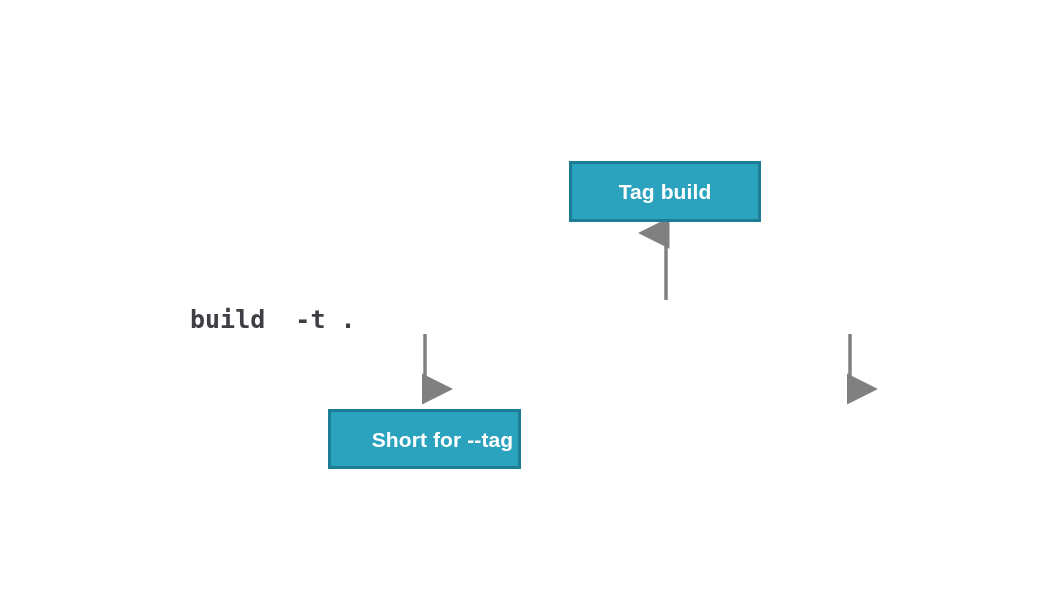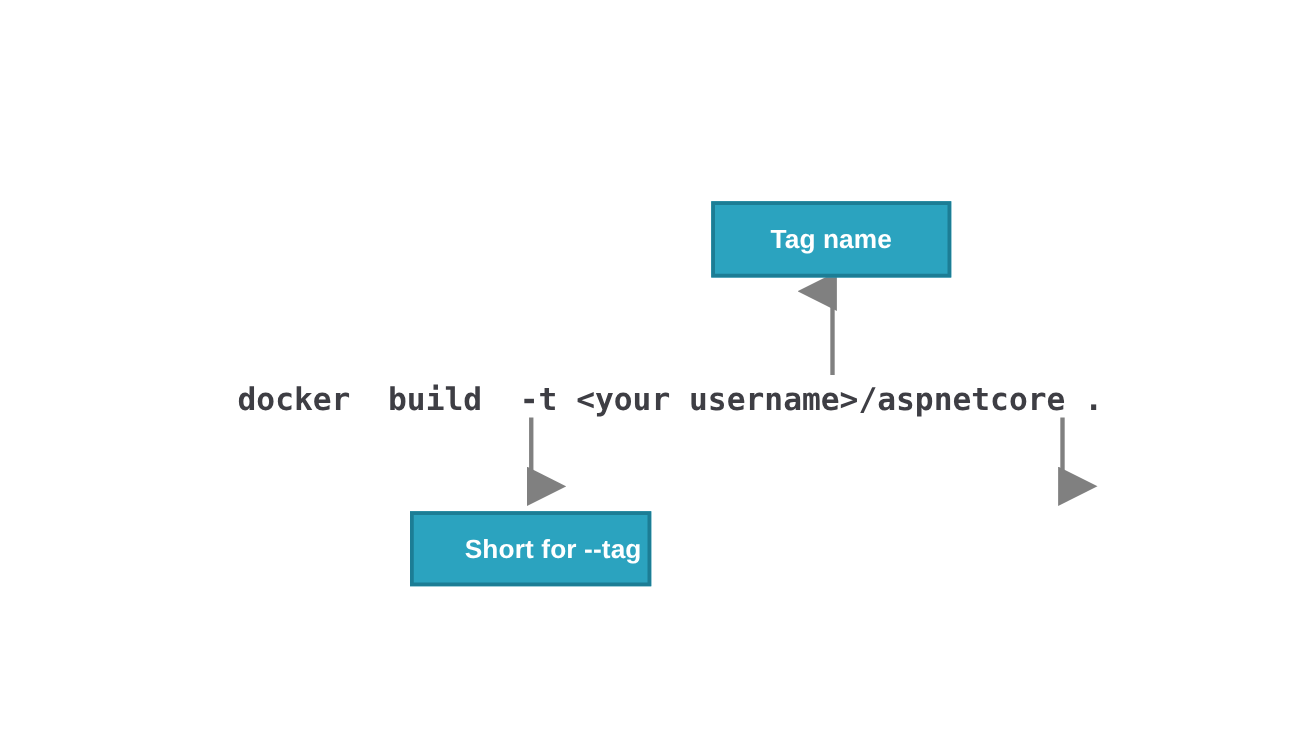--- a/index.html
+++ b/index.html
@@ -112,29 +112,27 @@
     <g>
       <line x1="425" y1="334" x2="425" y2="389" stroke="#808080" stroke-width="3.5" marker-end="url(#arrowhead-down)"></line>
     </g>
 
     <g>
       <line x1="850" y1="334" x2="850" y2="389" stroke="#808080" stroke-width="3.5" marker-end="url(#arrowhead-down)"></line>
     </g>
   </svg>
 
   <div class="callout-box" id="box-tag-name">
-    <span class="callout-label">Tag name</span>
+    <span class="callout-label">Tag build</span>
   </div>
 
   <div class="callout-box" id="box-short-for-tag">
     <span class="callout-label">Short for --tag</span>
   </div>
 
 
   <div id="command-line">
-    <span class="cmd-token">docker  </span>
     <span class="cmd-token">build  </span>
     <span class="cmd-token">-t </span>
-    <span class="cmd-token">&lt;your username&gt;/aspnetcore </span>
     <span class="cmd-token">.</span>
   </div>
 
 </div>
 
 </body></html>

